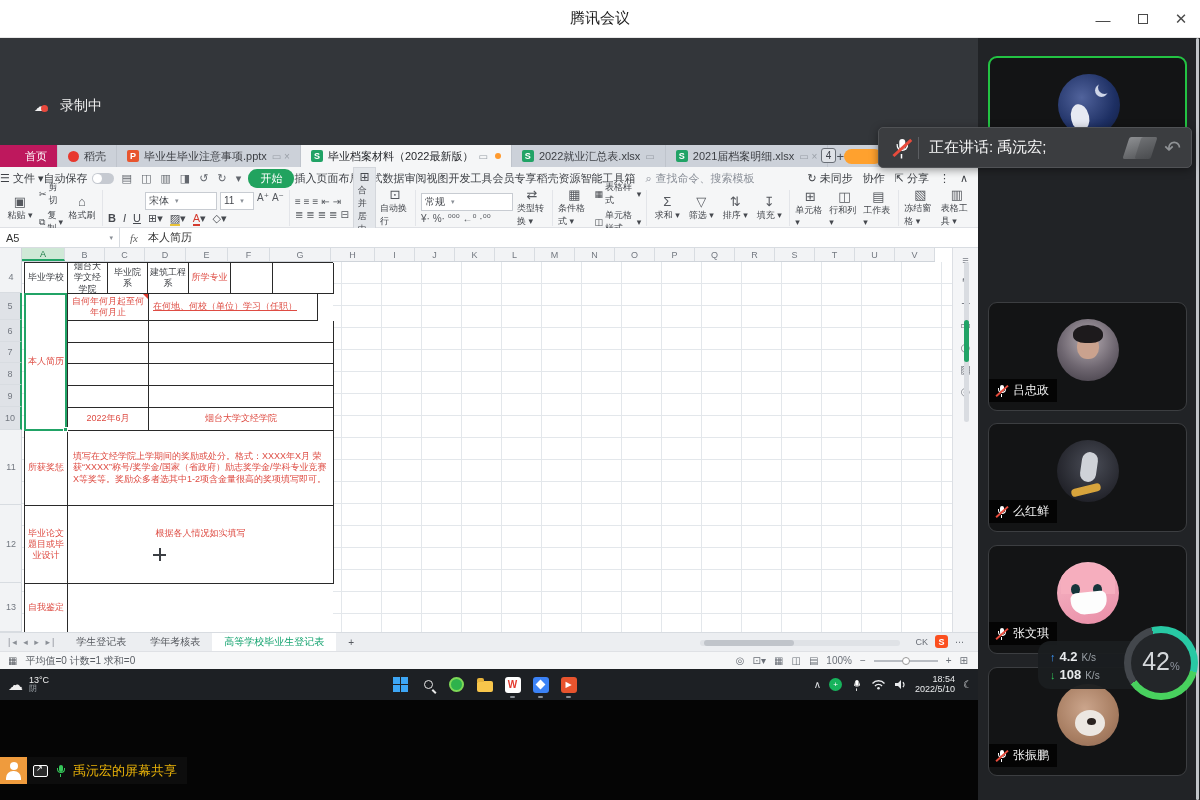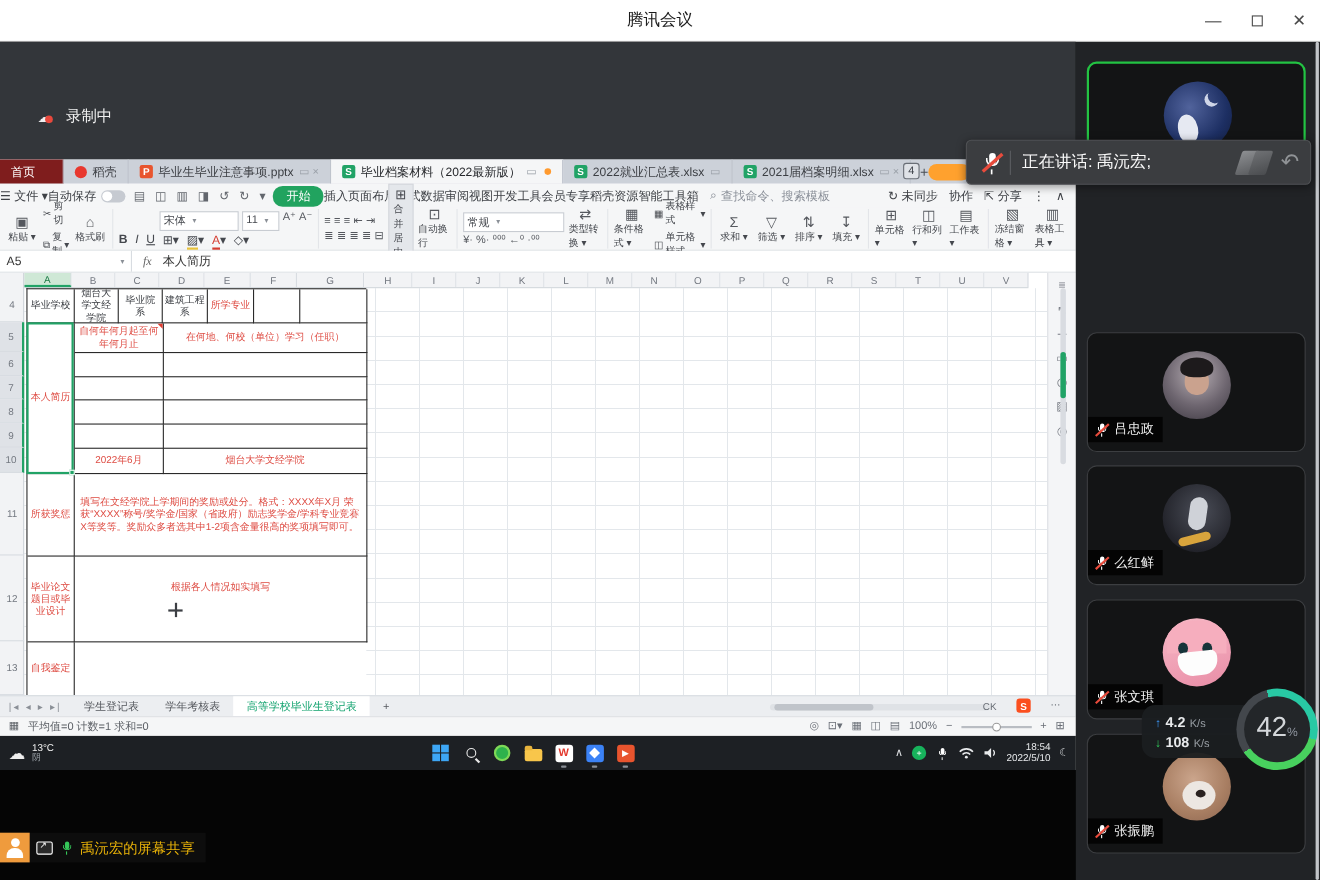--- a/index.html
+++ b/index.html
@@ -18,21 +18,21 @@
   .rec{position:absolute;left:34px;top:58px;display:flex;align-items:center;gap:12px;}
   .cloud{position:relative;font-size:20px;color:#f3f3f3;line-height:20px;}
   .cloud i{position:absolute;left:7px;top:9px;width:7px;height:7px;border-radius:50%;background:#e8483c;}
   .rec span{color:#f0f0f0;font-size:14px;}
 
   
   .wps{position:absolute;left:0;top:107px;width:978px;height:555px;background:#f5f6f7;}
   
   .doctabs{position:absolute;left:0;top:0;width:978px;height:22px;background:#ccd1d9;display:flex;align-items:stretch;font-size:11px;color:#3c3f44;}
   .dtab{display:flex;align-items:center;gap:5px;padding:0 10px;border-right:1px solid #bfc4cc;white-space:nowrap;}
-  .dtab.home{background:#7f1d1d;color:#fff;width:58px;justify-content:flex-start;}
+  .dtab.home{background:#be185d;color:#fff;width:58px;justify-content:flex-end;}
   .dtab.active{background:#f5f6f7;color:#26282c;}
   .sqicon{display:inline-flex;width:12px;height:12px;border-radius:2px;color:#fff;font-size:9px;font-weight:bold;align-items:center;justify-content:center;}
   .sq-green{background:#21a366;} .sq-orange{background:#e8552e;} .dot-red{width:11px;height:11px;border-radius:50%;background:#e8382e;}
   .odot{width:6px;height:6px;border-radius:50%;background:#ff9a2e;margin-left:2px;}
   .ghost{color:#9aa0a8;font-size:10px;}
   .plus{padding:0 8px;display:flex;align-items:center;color:#4a4e55;font-size:13px;}
   .wincount{position:absolute;right:142px;top:3px;width:15px;height:15px;border:1px solid #6a6f77;border-radius:3px;font-size:10px;color:#3e424a;display:flex;align-items:center;justify-content:center;background:#dfe2e7;}
   .upgrade-pill{position:absolute;right:96px;top:4px;width:38px;height:15px;border-radius:8px;background:#ffa12e;}
 
   
@@ -94,21 +94,21 @@
   .vthumb{position:absolute;right:9px;top:72px;width:5px;height:42px;background:#21a366;border-radius:3px;}
   .vtrack{position:absolute;right:9px;top:14px;width:5px;height:160px;background:#d9dce1;border-radius:3px;}
 
   
   .sheettabs{position:absolute;left:0;top:487px;width:978px;height:19px;background:#eceef1;border-top:1px solid #d8dce1;display:flex;align-items:center;font-size:10px;color:#55585e;}
   .st-arrows{padding:0 8px;color:#8a8f96;letter-spacing:2px;font-size:9px;}
   .stab{padding:0 12px;height:100%;display:flex;align-items:center;white-space:nowrap;}
   .stab.active{background:#fff;color:#13a36f;}
   .hscroll{position:absolute;left:700px;top:7px;width:200px;height:6px;background:#dfe2e6;border-radius:3px;}
   .hscroll i{position:absolute;left:4px;top:0;width:90px;height:6px;background:#c0c4ca;border-radius:3px;}
-  .imetray{position:absolute;right:14px;top:2px;display:flex;align-items:center;gap:18px;font-size:9px;color:#6a6f77;}
+  .imetray{position:absolute;right:14px;top:2px;display:flex;align-items:center;gap:7px;font-size:9px;color:#6a6f77;}
   .s-logo{display:inline-flex;width:13px;height:13px;border-radius:3px;background:#fb4f1f;color:#fff;font-weight:bold;font-size:9px;align-items:center;justify-content:center;}
 
   
   .statusbar{position:absolute;left:0;top:506px;width:978px;height:18px;background:#f5f6f7;border-top:1px solid #dfe1e5;display:flex;align-items:center;font-size:10px;color:#5a5e64;}
   .statusbar .lft{display:flex;align-items:center;gap:8px;padding-left:8px;}
   .statusbar .rgt{margin-left:auto;display:flex;align-items:center;gap:8px;padding-right:10px;color:#6a6f77;}
   .ztrack{position:relative;width:64px;height:2px;background:#b9bdc3;}
   .ztrack i{position:absolute;left:28px;top:-3px;width:8px;height:8px;border-radius:50%;background:#fff;border:1px solid #999;}
 
   
@@ -492,21 +492,21 @@
           <div class="tc" style="left:123px;top:0;width:41px;height:31px;">建筑工程系</div>
           <div class="tc red" style="left:164px;top:0;width:42px;height:31px;">所学专业</div>
           <div class="tc" style="left:206px;top:0;width:42px;height:31px;"></div>
           <div class="tc" style="left:248px;top:0;width:61px;height:31px;"></div>
 
           <div class="tc red" style="left:0;top:31px;width:43px;height:137px;">本人简历</div>
           <div class="tc red" style="left:43px;top:31px;width:81px;height:27px;">
               <span>自何年何月起至何年何月止</span>
               <i class="cm"></i>
             </div>
-          <div class="tc red" style="left:124px;top:31px;width:185px;height:27px;">在何地、何校（单位）学习（任职）</div>
+          <div class="tc red" style="left:108px;top:31px;width:185px;height:27px;text-decoration:underline;">在何地、何校（单位）学习（任职）</div>
 
           <div class="tc" style="left:43px;top:58px;width:81px;height:22px;"></div>
           <div class="tc" style="left:124px;top:58px;width:185px;height:22px;"></div>
           <div class="tc" style="left:43px;top:80px;width:81px;height:21px;"></div>
           <div class="tc" style="left:124px;top:80px;width:185px;height:21px;"></div>
           <div class="tc" style="left:43px;top:101px;width:81px;height:22px;"></div>
           <div class="tc" style="left:124px;top:101px;width:185px;height:22px;"></div>
           <div class="tc" style="left:43px;top:123px;width:81px;height:22px;"></div>
           <div class="tc" style="left:124px;top:123px;width:185px;height:22px;"></div>
 

